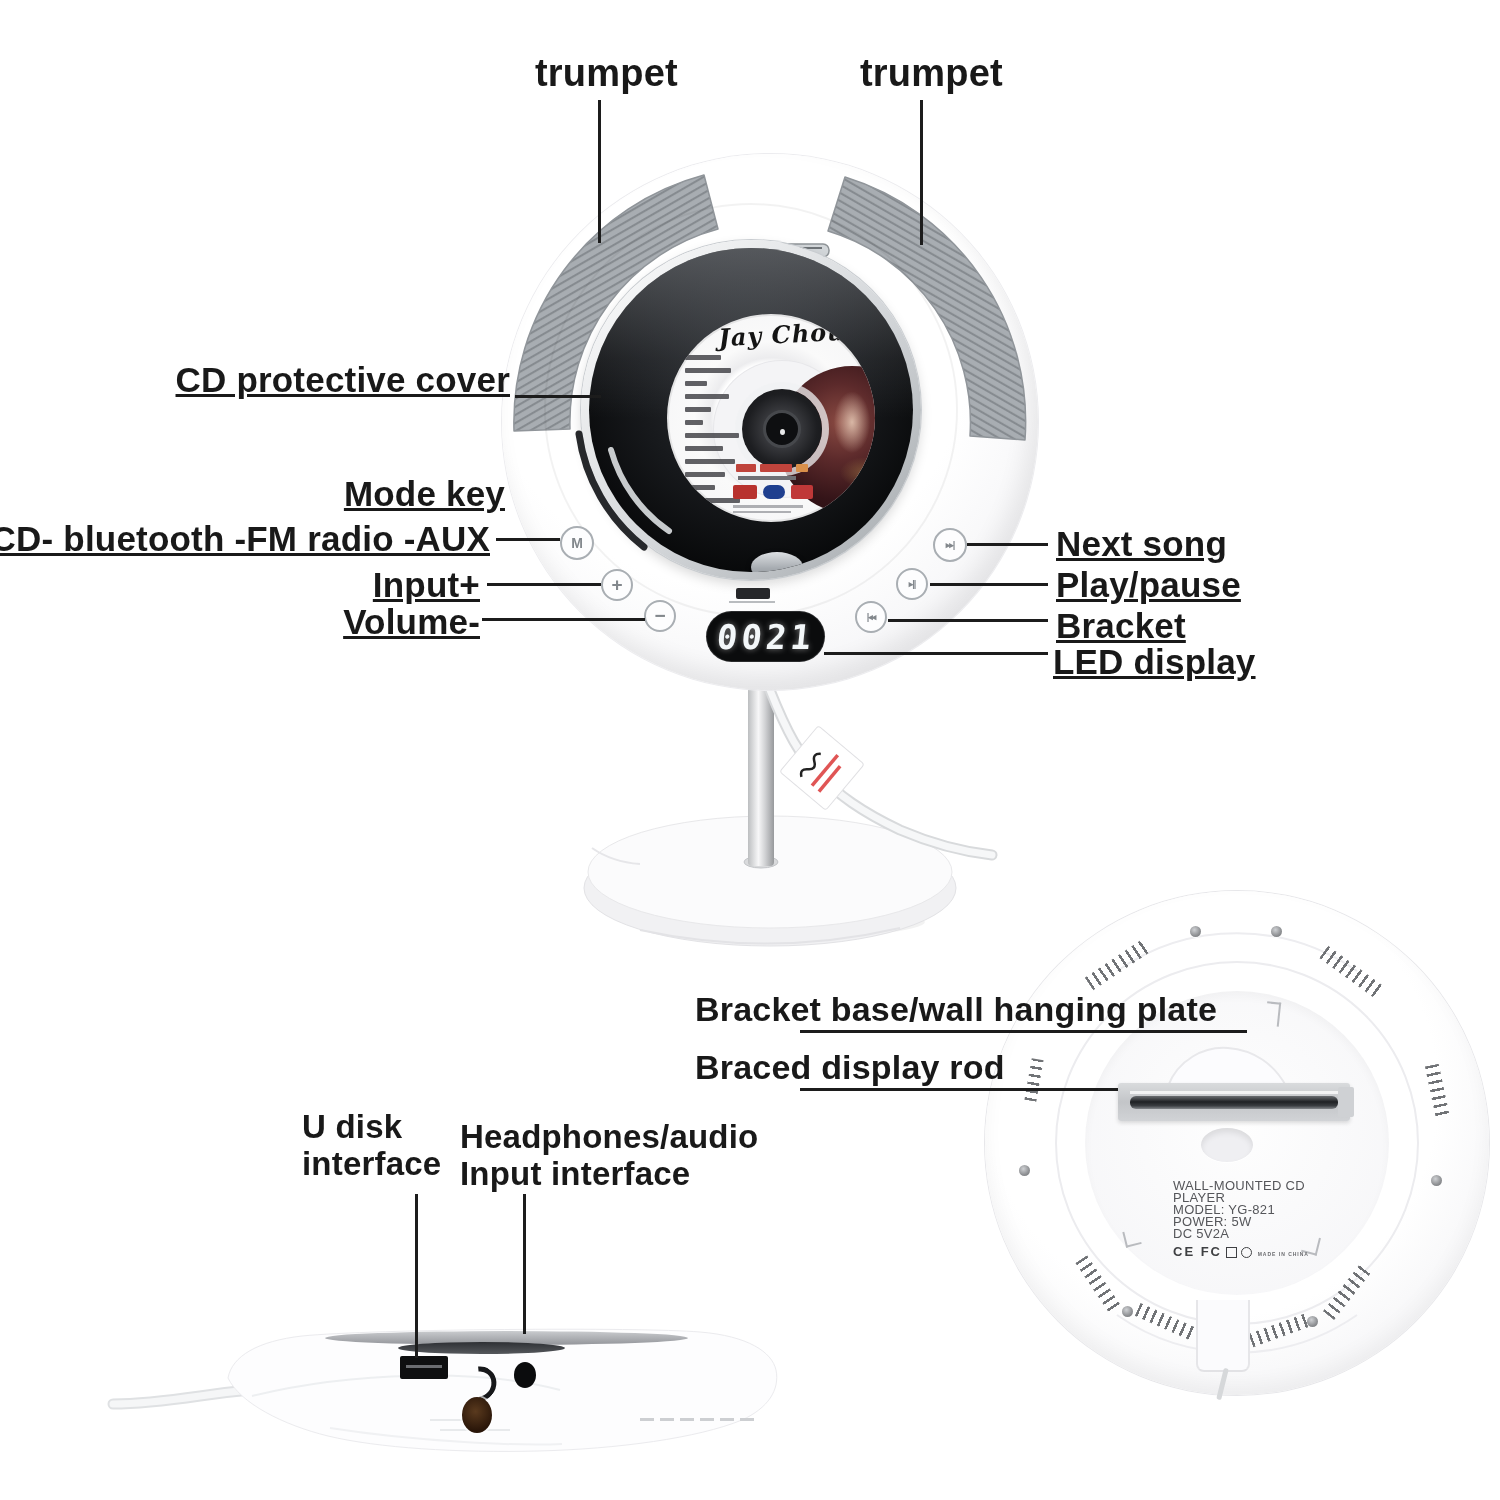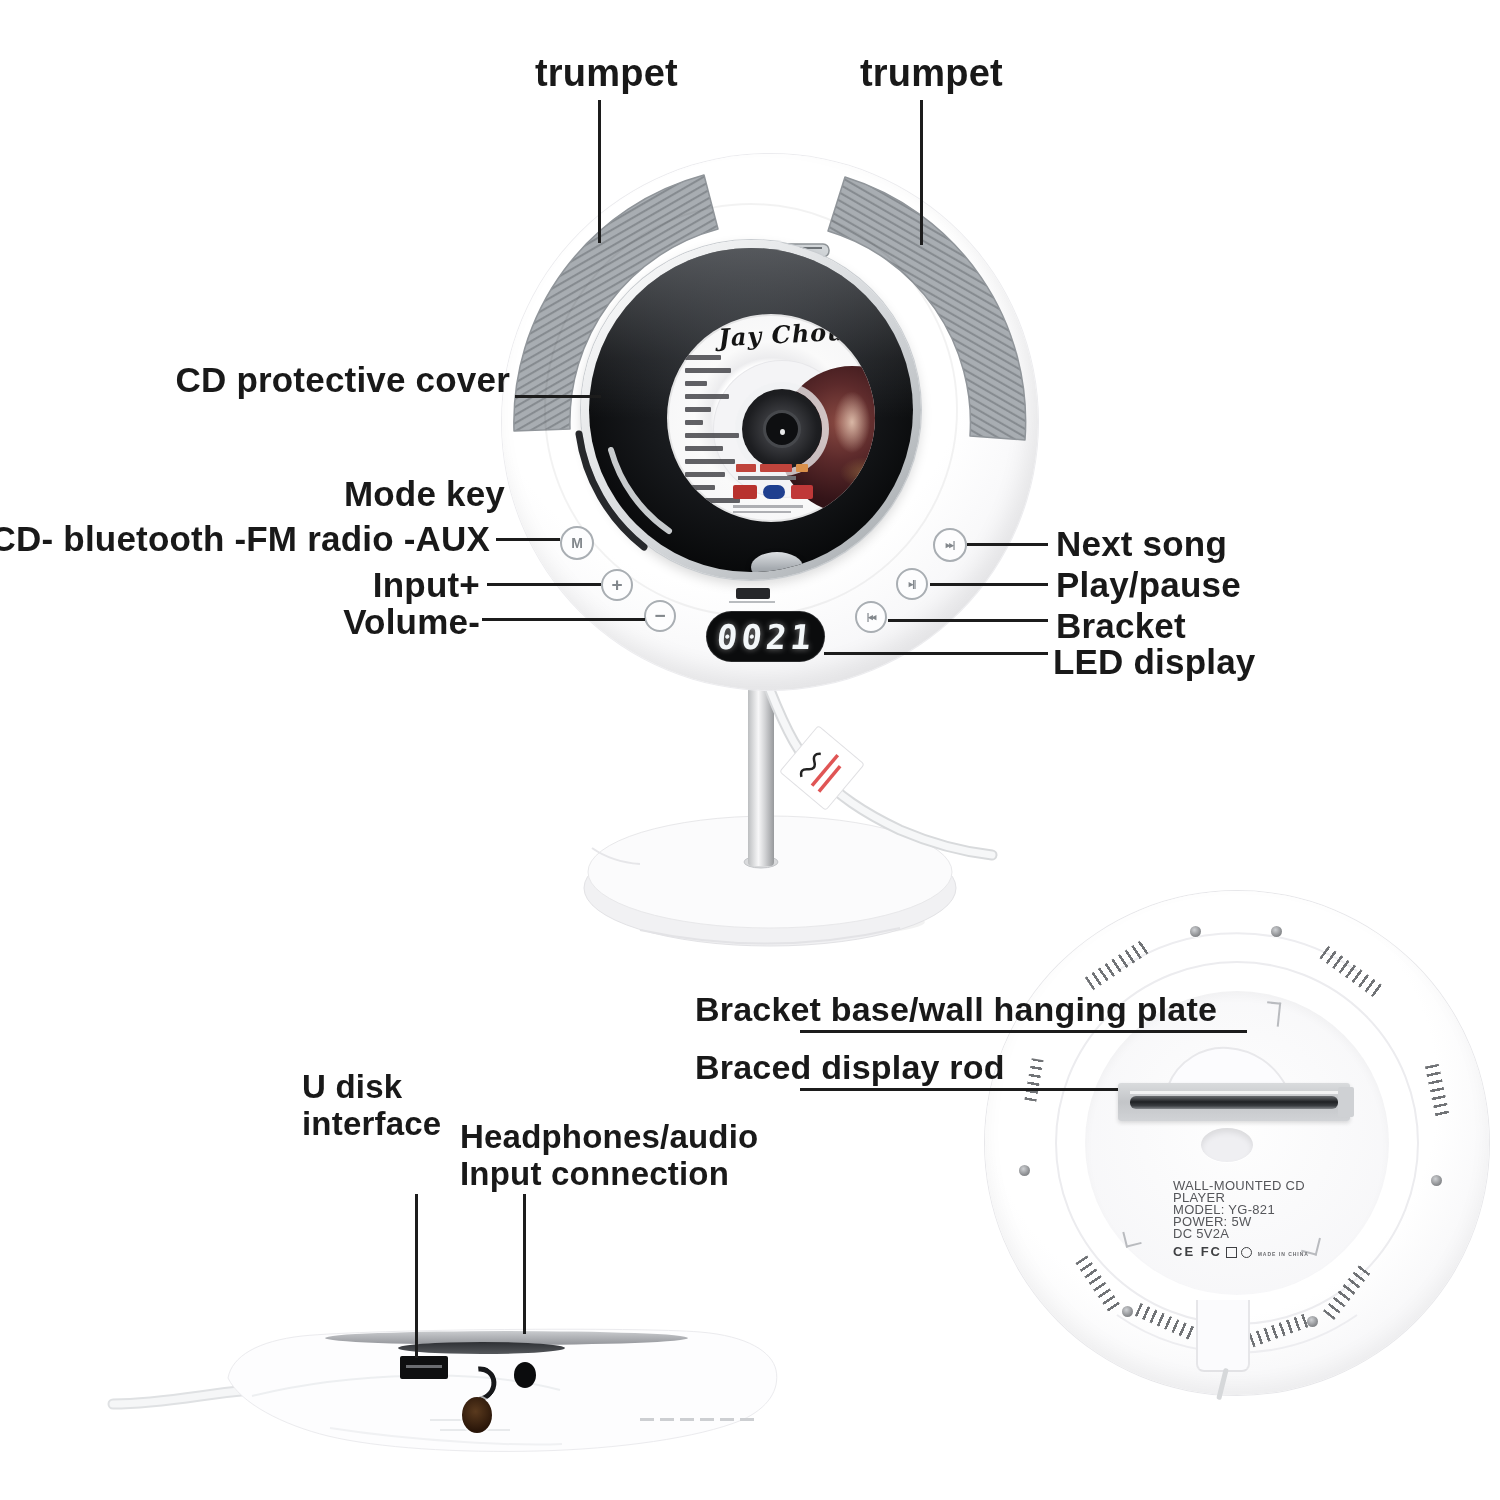--- a/index.html
+++ b/index.html
@@ -1,20 +1,20 @@
 <!DOCTYPE html>
 <html><head>
 <meta charset="utf-8">
 <style>
   html,body{margin:0;padding:0;background:#fff;}
   .canvas{position:relative;width:1500px;height:1500px;background:#fff;overflow:hidden;
           font-family:"Liberation Sans", sans-serif;}
   .abs{position:absolute;}
   .lbl{position:absolute;font-weight:700;color:#191919;white-space:nowrap;letter-spacing:.2px;}
-  .f38{font-size:38px;} .f35{font-size:35px;} .f34{font-size:34px;} .f33{font-size:33px;line-height:37px;}
+  .f38{font-size:38px;} .f35{font-size:35px;text-decoration:underline;} .f34{font-size:34px;} .f33{font-size:33px;line-height:37px;}
   .aline{position:absolute;background:#1c1c1c;}
   .h2{height:2.5px;} .w2{width:2.5px;}
   
   .player{position:absolute;left:502px;top:154px;width:536px;height:536px;border-radius:50%;
           background:radial-gradient(circle at 42% 35%, #ffffff 52%, #f5f5f7 76%, #e9e9ec 100%);
           box-shadow:inset -8px -14px 22px rgba(0,0,0,.07), 0 0 0 1px #ececef;}
   .window-ring{position:absolute;left:581px;top:240px;width:340px;height:340px;border-radius:50%;
           background:linear-gradient(135deg,#ffffff,#d4d7da 55%,#a2a7ab);
           box-shadow:0 0 0 1px #c8ccd0, 0 5px 12px rgba(0,0,0,.15);}
   .window{position:absolute;left:8px;top:8px;width:324px;height:324px;border-radius:50%;overflow:hidden;
@@ -270,27 +270,27 @@
   <div class="usb">
       <i></i>
     </div>
   <div class="jmark"></div>
   <div class="jack"></div>
   <div class="phole"></div>
   <div class="sidedash"></div>
 
   <div class="aline w2" style="left:415px;top:1194px;height:164px"></div>
   <div class="aline w2" style="left:523px;top:1194px;height:140px"></div>
-  <div class="lbl f33" style="left:302px;top:1068px">
+  <div class="lbl f33" style="left:302px;top:1108px">
     <span>U disk</span><br>
     <span>interface</span>
   </div>
   <div class="lbl f33" style="left:460px;top:1118px">
     <span>Headphones/audio</span><br>
-    <span>Input connection</span>
+    <span>Input interface</span>
   </div>
 
   <div class="backplate"></div>
   <div class="bring"></div>
   <div class="bdisc"></div>
   <svg class="abs" style="left:0;top:0" width="1500" height="1500" viewBox="0 0 1500 1500">
     <path d="M 1357 971 A 210 210 0 0 0 1117 971" fill="none" stroke="#ededf0" stroke-width="2"></path>
     <path d="M 1117 1315 A 210 210 0 0 0 1357 1315" fill="none" stroke="#ededf0" stroke-width="2"></path>
     <path d="M 1168 1086 C 1178 1060 1204 1046 1228 1048 C 1254 1050 1274 1064 1286 1086 L 1286 1090 L 1168 1090 Z" fill="#fcfcfe" stroke="#e8e8eb" stroke-width="2"></path>
   </svg>

